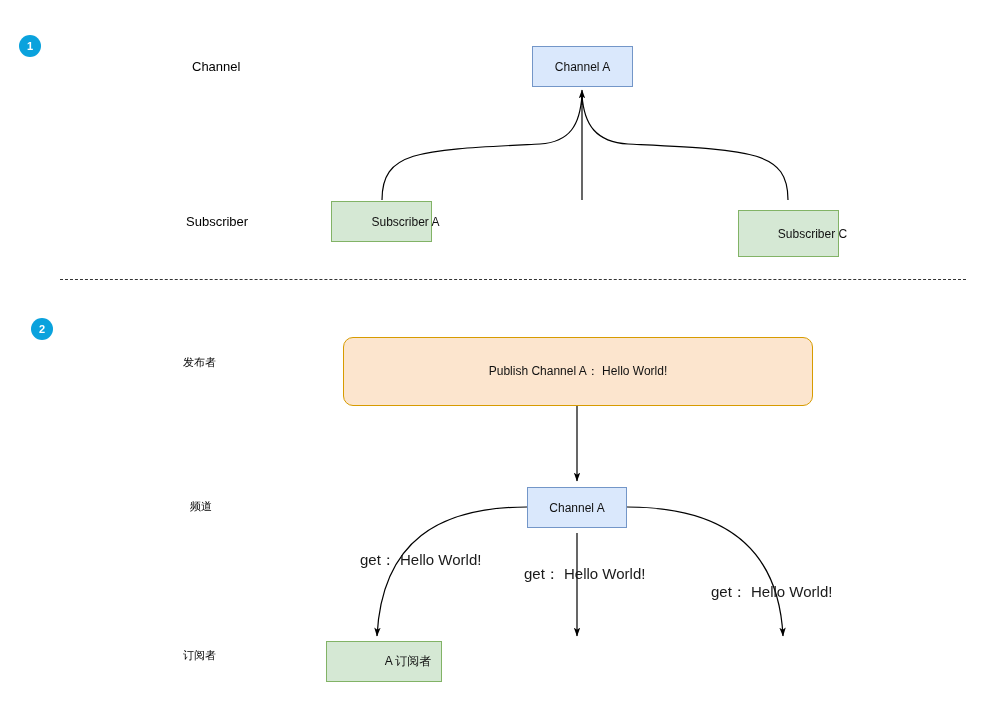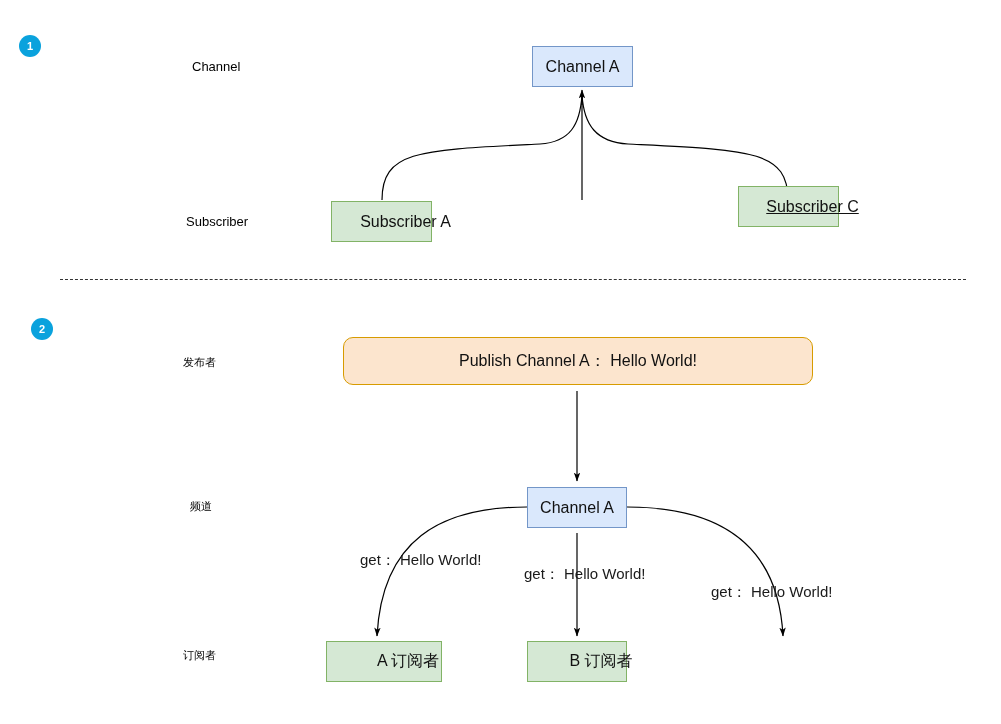--- a/index.html
+++ b/index.html
@@ -56,21 +56,21 @@
   }
   .row-label.cjk { font-size: 11px; }
 
   
   .node {
     position: absolute;
     box-sizing: border-box;
     display: flex;
     align-items: center;
     justify-content: center;
-    font-size: 16px;
+    font-size: 12px;
     color: #111111;
     text-align: center;
     white-space: nowrap;
   }
   .node.blue {
     background: #dae8fc;
     border: 1px solid #7396c8;
   }
   .node.green {
     background: #d5e8d4;
@@ -132,37 +132,36 @@
 
   <div class="row-label" style="left:192px; top:59px;">Channel</div>
 
   <div class="row-label" style="left:186px; top:214px;">Subscriber</div>
 
   <div class="node blue" style="left:532px; top:46px; width:101px; height:41px;">Channel A</div>
 
   <div class="node green" style="left:331px; top:201px; width:101px; height:41px;">Subscriber A</div>
 
 
-  <div class="node green" style="left:738px; top:186px; width:101px; height:41px;text-decoration:underline;">Subscriber C</div>
+  <div class="node green" style="left:738px; top:210px; width:101px; height:47px;">Subscriber C</div>
 
   <div class="badge" id="badge-2">2</div>
 
   <div class="row-label cjk" style="left:183px; top:355px;">发布者</div>
 
   <div class="row-label cjk" style="left:190px; top:499px;">频道</div>
 
   <div class="row-label cjk" style="left:183px; top:648px;">订阅者</div>
 
-  <div class="node orange" style="left:343px; top:337px; width:470px; height:48px;">Publish  Channel A： Hello World!</div>
+  <div class="node orange" style="left:343px; top:337px; width:470px; height:69px;">Publish  Channel A： Hello World!</div>
 
   <div class="node blue" style="left:527px; top:487px; width:100px; height:41px;">Channel A</div>
 
   <div class="node green" style="left:326px; top:641px; width:116px; height:41px;">A 订阅者</div>
 
-  <div class="node green" style="left:527px; top:641px; width:100px; height:41px;">B 订阅者</div>
 
 
   <div class="edge-label" style="left:360px; top:551px;">get： Hello World!</div>
 
   <div class="edge-label" style="left:524px; top:565px;">get： Hello World!</div>
 
   <div class="edge-label" style="left:711px; top:583px;">get： Hello World!</div>
 
 </div>
 

